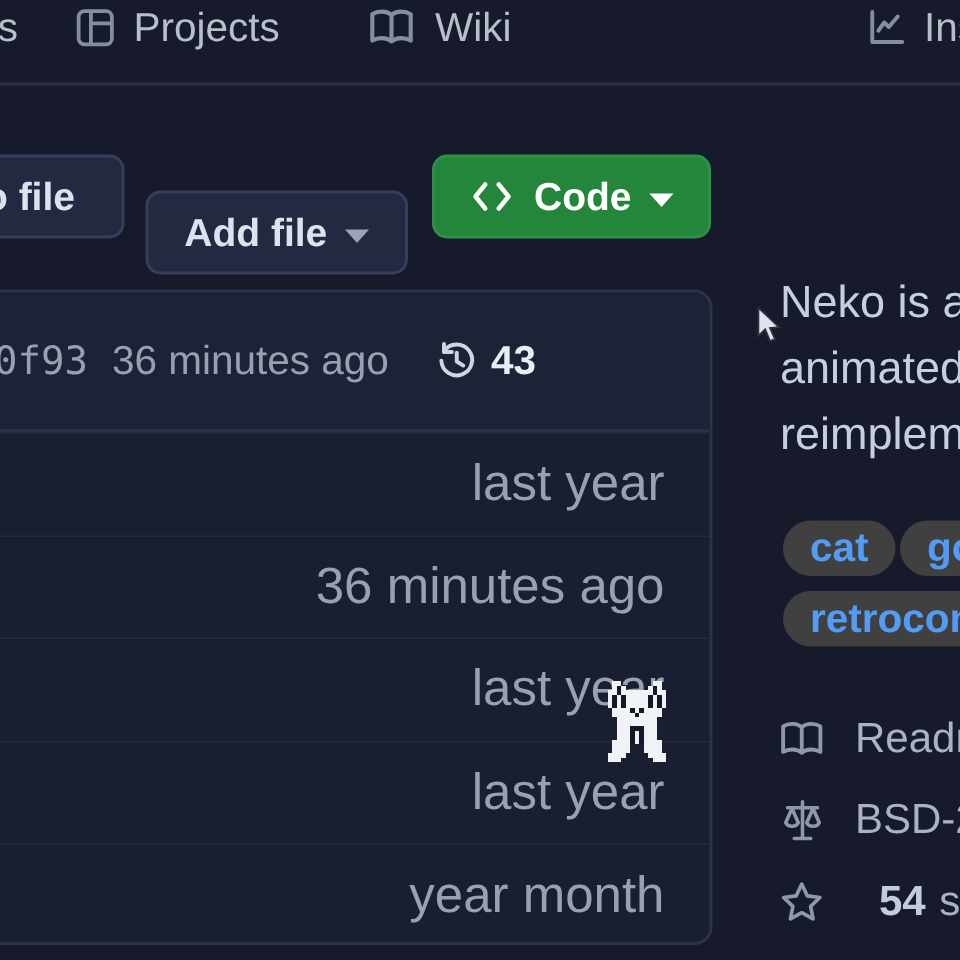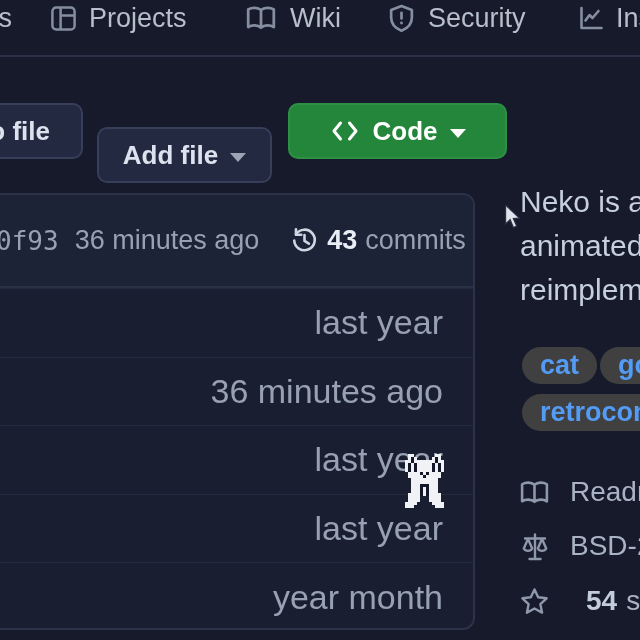--- a/index.html
+++ b/index.html
@@ -68,30 +68,20 @@
 
     <div class="nav-item" style="left:245px;">
       <span class="nav-icon">
         <svg width="32" height="28" viewBox="0 0 30 26" fill="none" stroke="#848e9f" stroke-width="2.6" stroke-linejoin="round">
           <path d="M15 5.5 C12 2.8 6.5 2.8 3 5 V21.5 C6.5 19.3 12 19.3 15 22 C18 19.3 23.5 19.3 27 21.5 V5 C23.5 2.8 18 2.8 15 5.5 V21"></path>
         </svg>
       </span>
       <span style="margin-left:13px;">Wiki</span>
     </div>
 
-    <div class="nav-item" style="left:388px;">
-      <span class="nav-icon">
-        <svg width="27" height="29" viewBox="0 0 26 28" fill="none" stroke="#848e9f" stroke-width="2.6" stroke-linejoin="round">
-          <path d="M13 2 L23 5.8 V13 C23 19.5 18.6 23.6 13 25.8 C7.4 23.6 3 19.5 3 13 V5.8 Z"></path>
-          <path d="M13 8.5 V14" stroke-linecap="round"></path>
-          <circle cx="13" cy="18.4" r="1.4" fill="#848e9f" stroke="none"></circle>
-        </svg>
-      </span>
-      <span style="margin-left:13px;">Security</span>
-    </div>
 
     <div class="nav-item" style="left:577px;">
       <span class="nav-icon">
         <svg width="28" height="28" viewBox="0 0 28 28" fill="none" stroke="#848e9f" stroke-width="2.6" stroke-linecap="round" stroke-linejoin="round">
           <path d="M4.5 4 V24 H24.5"></path>
           <path d="M8.5 16.5 L12.5 11 L15.5 14 L21.5 7"></path>
         </svg>
       </span>
       <span style="margin-left:11px;">Insights</span>
     </div>
@@ -99,21 +89,21 @@
 
   <div class="btn" style="left:-60px;width:143px;justify-content:flex-end;padding-right:31px;">
     <span>Go to file</span>
   </div>
 
   <div class="btn" style="left:97px;width:175px;margin-top:24px;">
     <span>Add file</span>
     <span class="caret"></span>
   </div>
 
-  <div class="btn btn-green" style="left:288px;width:219px;">
+  <div class="btn btn-green" style="left:288px;width:186px;">
     <span style="margin-right:13px;">
       <svg width="30" height="26" viewBox="0 0 30 26" fill="none" stroke="#ffffff" stroke-width="3" stroke-linecap="round" stroke-linejoin="round">
         <path d="M10.5 5 L4 13 L10.5 21"></path>
         <path d="M19.5 5 L26 13 L19.5 21"></path>
       </svg>
     </span>
     <span>Code</span>
     <span class="caret white"></span>
   </div>
 
@@ -124,21 +114,20 @@
       <span class="commit-time">36 minutes ago</span>
       <span class="commits-group">
         <span class="nav-icon">
           <svg width="31" height="31" viewBox="0 0 32 32" fill="none" stroke="#ced6e2" stroke-width="2.7" stroke-linecap="round" stroke-linejoin="round">
             <path d="M7.2 9.5 A10.6 10.6 0 1 1 5.4 16"></path>
             <path d="M7.2 4.5 V10 H12.7"></path>
             <path d="M16 10.5 V16.5 L20.5 19.3"></path>
           </svg>
         </span>
         <span class="commits-count">43</span>
-        <span class="commits-label">commits</span>
       </span>
     </div>
 
     <div class="file-row">
       <span class="row-time">last year</span>
     </div>
     <div class="file-row">
       <span class="row-time">36 minutes ago</span>
     </div>
     <div class="file-row">

